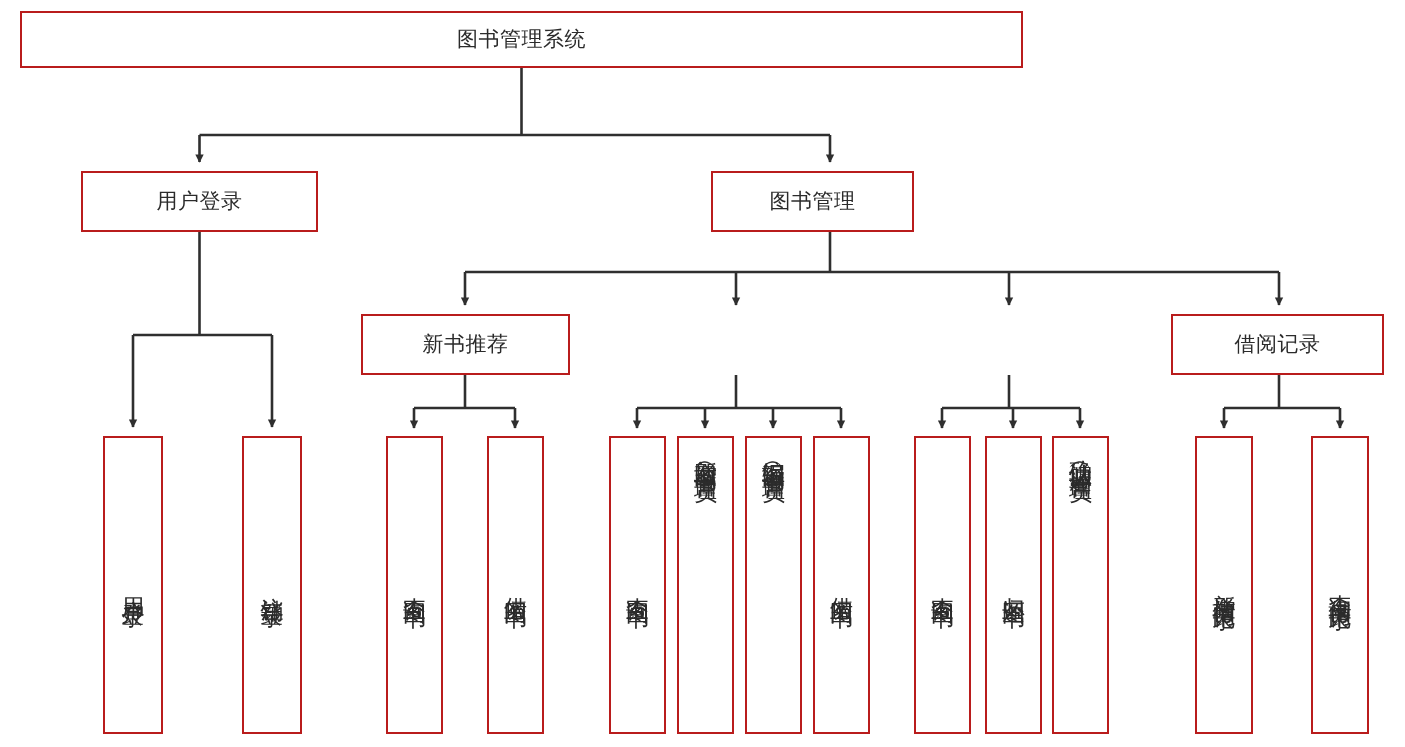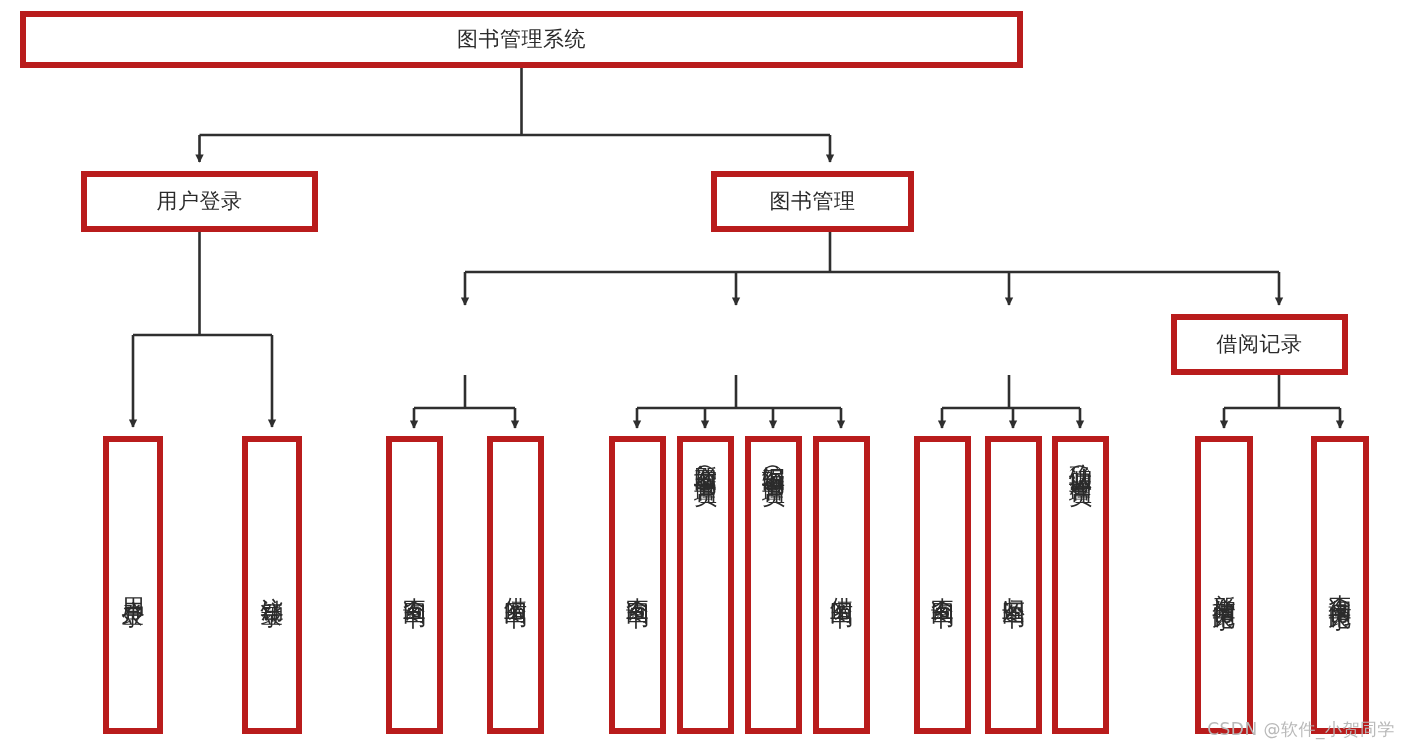--- a/index.html
+++ b/index.html
@@ -24,21 +24,21 @@
     left: 0;
     top: 0;
     width: 1405px;
     height: 747px;
     pointer-events: none;
   }
   .node {
     position: absolute;
     box-sizing: border-box;
     background: #ffffff;
-    border: 6px solid #b91c1c;
+    border: 2px solid #b91c1c;
     display: flex;
     align-items: center;
     justify-content: center;
     color: #2b2b2b;
   }
   .node .label {
     text-align: center;
     line-height: 1.12;
     letter-spacing: 0.5px;
   }
@@ -131,21 +131,24 @@
     <span class="label">图书管理系统</span>
   </div>
 
   <div class="node horiz" style="left:81px; top:171px; width:237px; height:61px;">
     <span class="label">用户登录</span>
   </div>
   <div class="node horiz" style="left:711px; top:171px; width:203px; height:61px;">
     <span class="label">图书管理</span>
   </div>
 
-  <div class="node horiz" style="left:1171px; top:314px; width:177px; height:61px;">
+  <div class="node horiz" style="left:361px; top:314px; width:209px; height:61px;">
+    <span class="label">新书推荐</span>
+  </div>
+  <div class="node horiz" style="left:1171px; top:314px; width:213px; height:61px;">
     <span class="label">借阅记录</span>
   </div>
 
   <div class="node vert centered" style="left:103px; top:436px; width:60px; height:298px;">
     <span class="label">用户登录</span>
   </div>
   <div class="node vert centered" style="left:242px; top:436px; width:60px; height:298px;">
     <span class="label">注销登录</span>
   </div>
 
@@ -179,14 +182,13 @@
     <span class="label">确认归还（管理员）</span>
   </div>
 
   <div class="node vert centered" style="left:1195px; top:436px; width:58px; height:298px;">
     <span class="label">新增借阅记录</span>
   </div>
   <div class="node vert centered" style="left:1311px; top:436px; width:58px; height:298px;">
     <span class="label">查询借阅记录</span>
   </div>
 
-  <div id="watermark">CSDN @软件_小贺同学</div>
 </div>
 
 </body></html>

